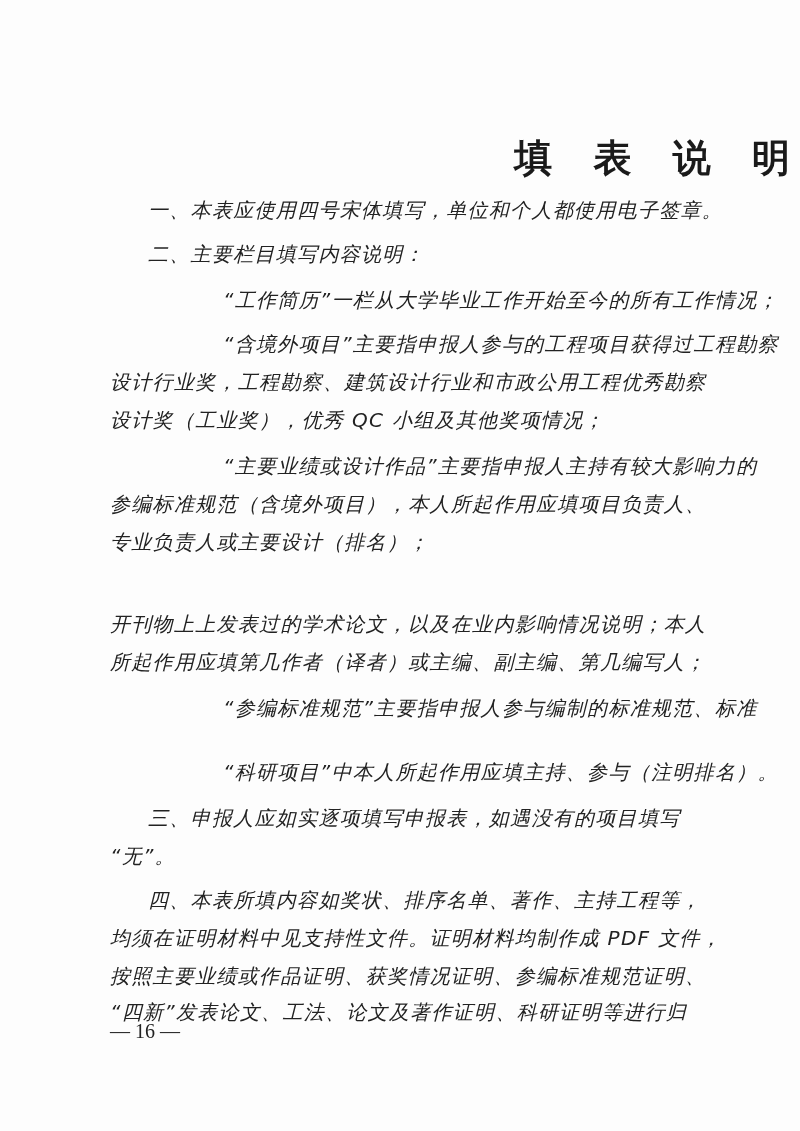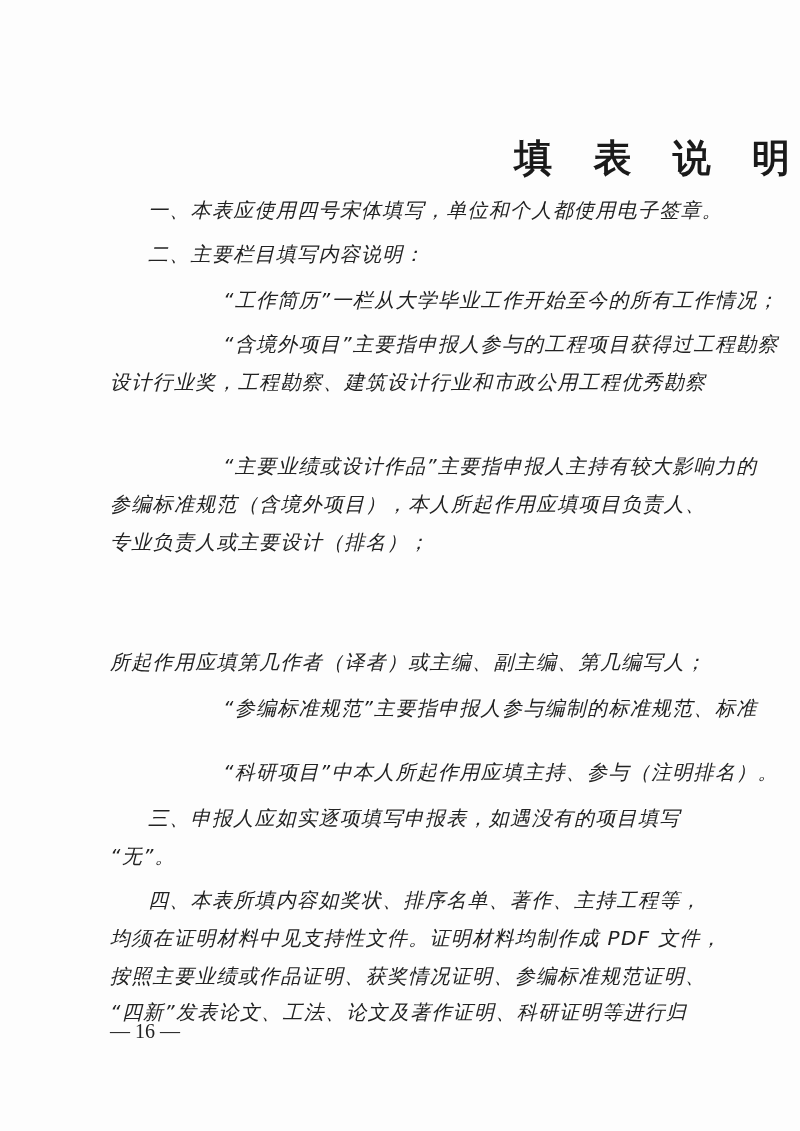--- a/index.html
+++ b/index.html
@@ -63,23 +63,25 @@
 <body>
 
 <div class="page">
   <div class="title">填 表 说 明</div>
 
   <div class="line indent-small" style="top:196px">一、本表应使用四号宋体填写，单位和个人都使用电子签章。</div>
   <div class="line indent-small" style="top:240px">二、主要栏目填写内容说明：</div>
   <div class="line indent" style="top:286px">“工作简历”一栏从大学毕业工作开始至今的所有工作情况；</div>
   <div class="line indent" style="top:330px">“含境外项目”主要指申报人参与的工程项目获得过工程勘察</div>
   <div class="line" style="top:368px">设计行业奖，工程勘察、建筑设计行业和市政公用工程优秀勘察</div>
+  <div class="line" style="top:406px">设计奖（工业奖），优秀 QC 小组及其他奖项情况；</div>
   <div class="line indent" style="top:452px">“主要业绩或设计作品”主要指申报人主持有较大影响力的</div>
   <div class="line" style="top:490px">参编标准规范（含境外项目），本人所起作用应填项目负责人、</div>
   <div class="line" style="top:528px">专业负责人或主要设计（排名）；</div>
+  <div class="line" style="top:610px">开刊物上上发表过的学术论文，以及在业内影响情况说明；本人</div>
   <div class="line" style="top:648px">所起作用应填第几作者（译者）或主编、副主编、第几编写人；</div>
   <div class="line indent" style="top:694px">“参编标准规范”主要指申报人参与编制的标准规范、标准</div>
   <div class="line indent" style="top:758px">“科研项目”中本人所起作用应填主持、参与（注明排名）。</div>
   <div class="line indent-small" style="top:804px">三、申报人应如实逐项填写申报表，如遇没有的项目填写</div>
   <div class="line" style="top:842px">“无”。</div>
   <div class="line indent-small" style="top:886px">四、本表所填内容如奖状、排序名单、著作、主持工程等，</div>
   <div class="line" style="top:924px">均须在证明材料中见支持性文件。证明材料均制作成 PDF 文件，</div>
   <div class="line" style="top:962px">按照主要业绩或作品证明、获奖情况证明、参编标准规范证明、</div>
   <div class="line" style="top:998px">“四新”发表论文、工法、论文及著作证明、科研证明等进行归</div>
 

